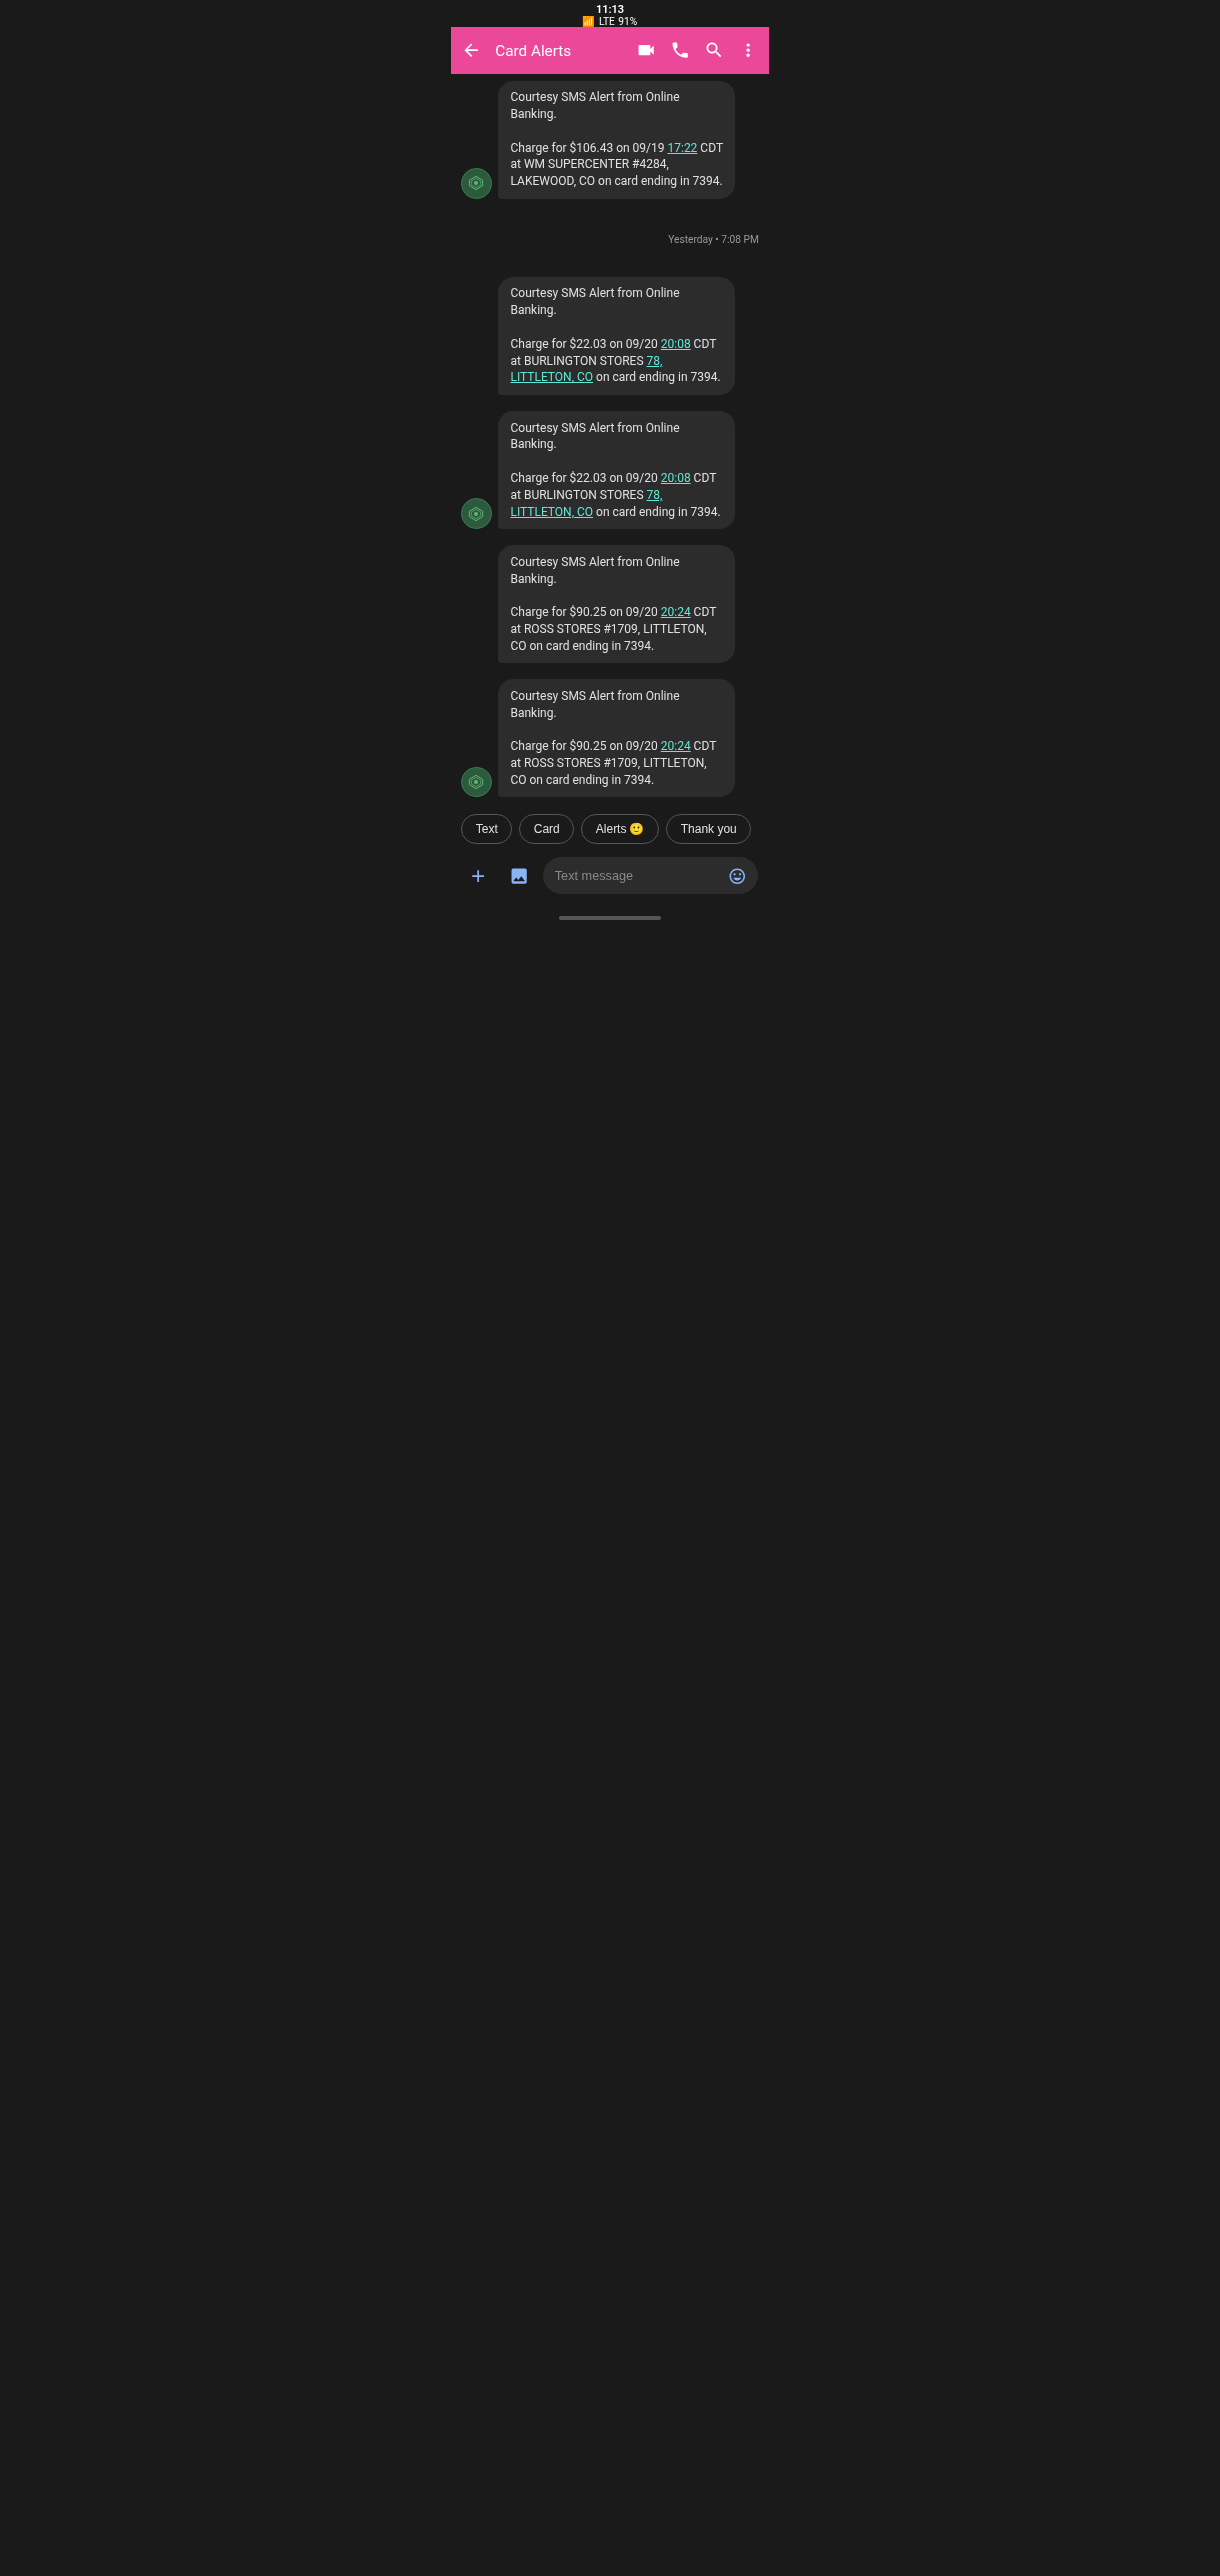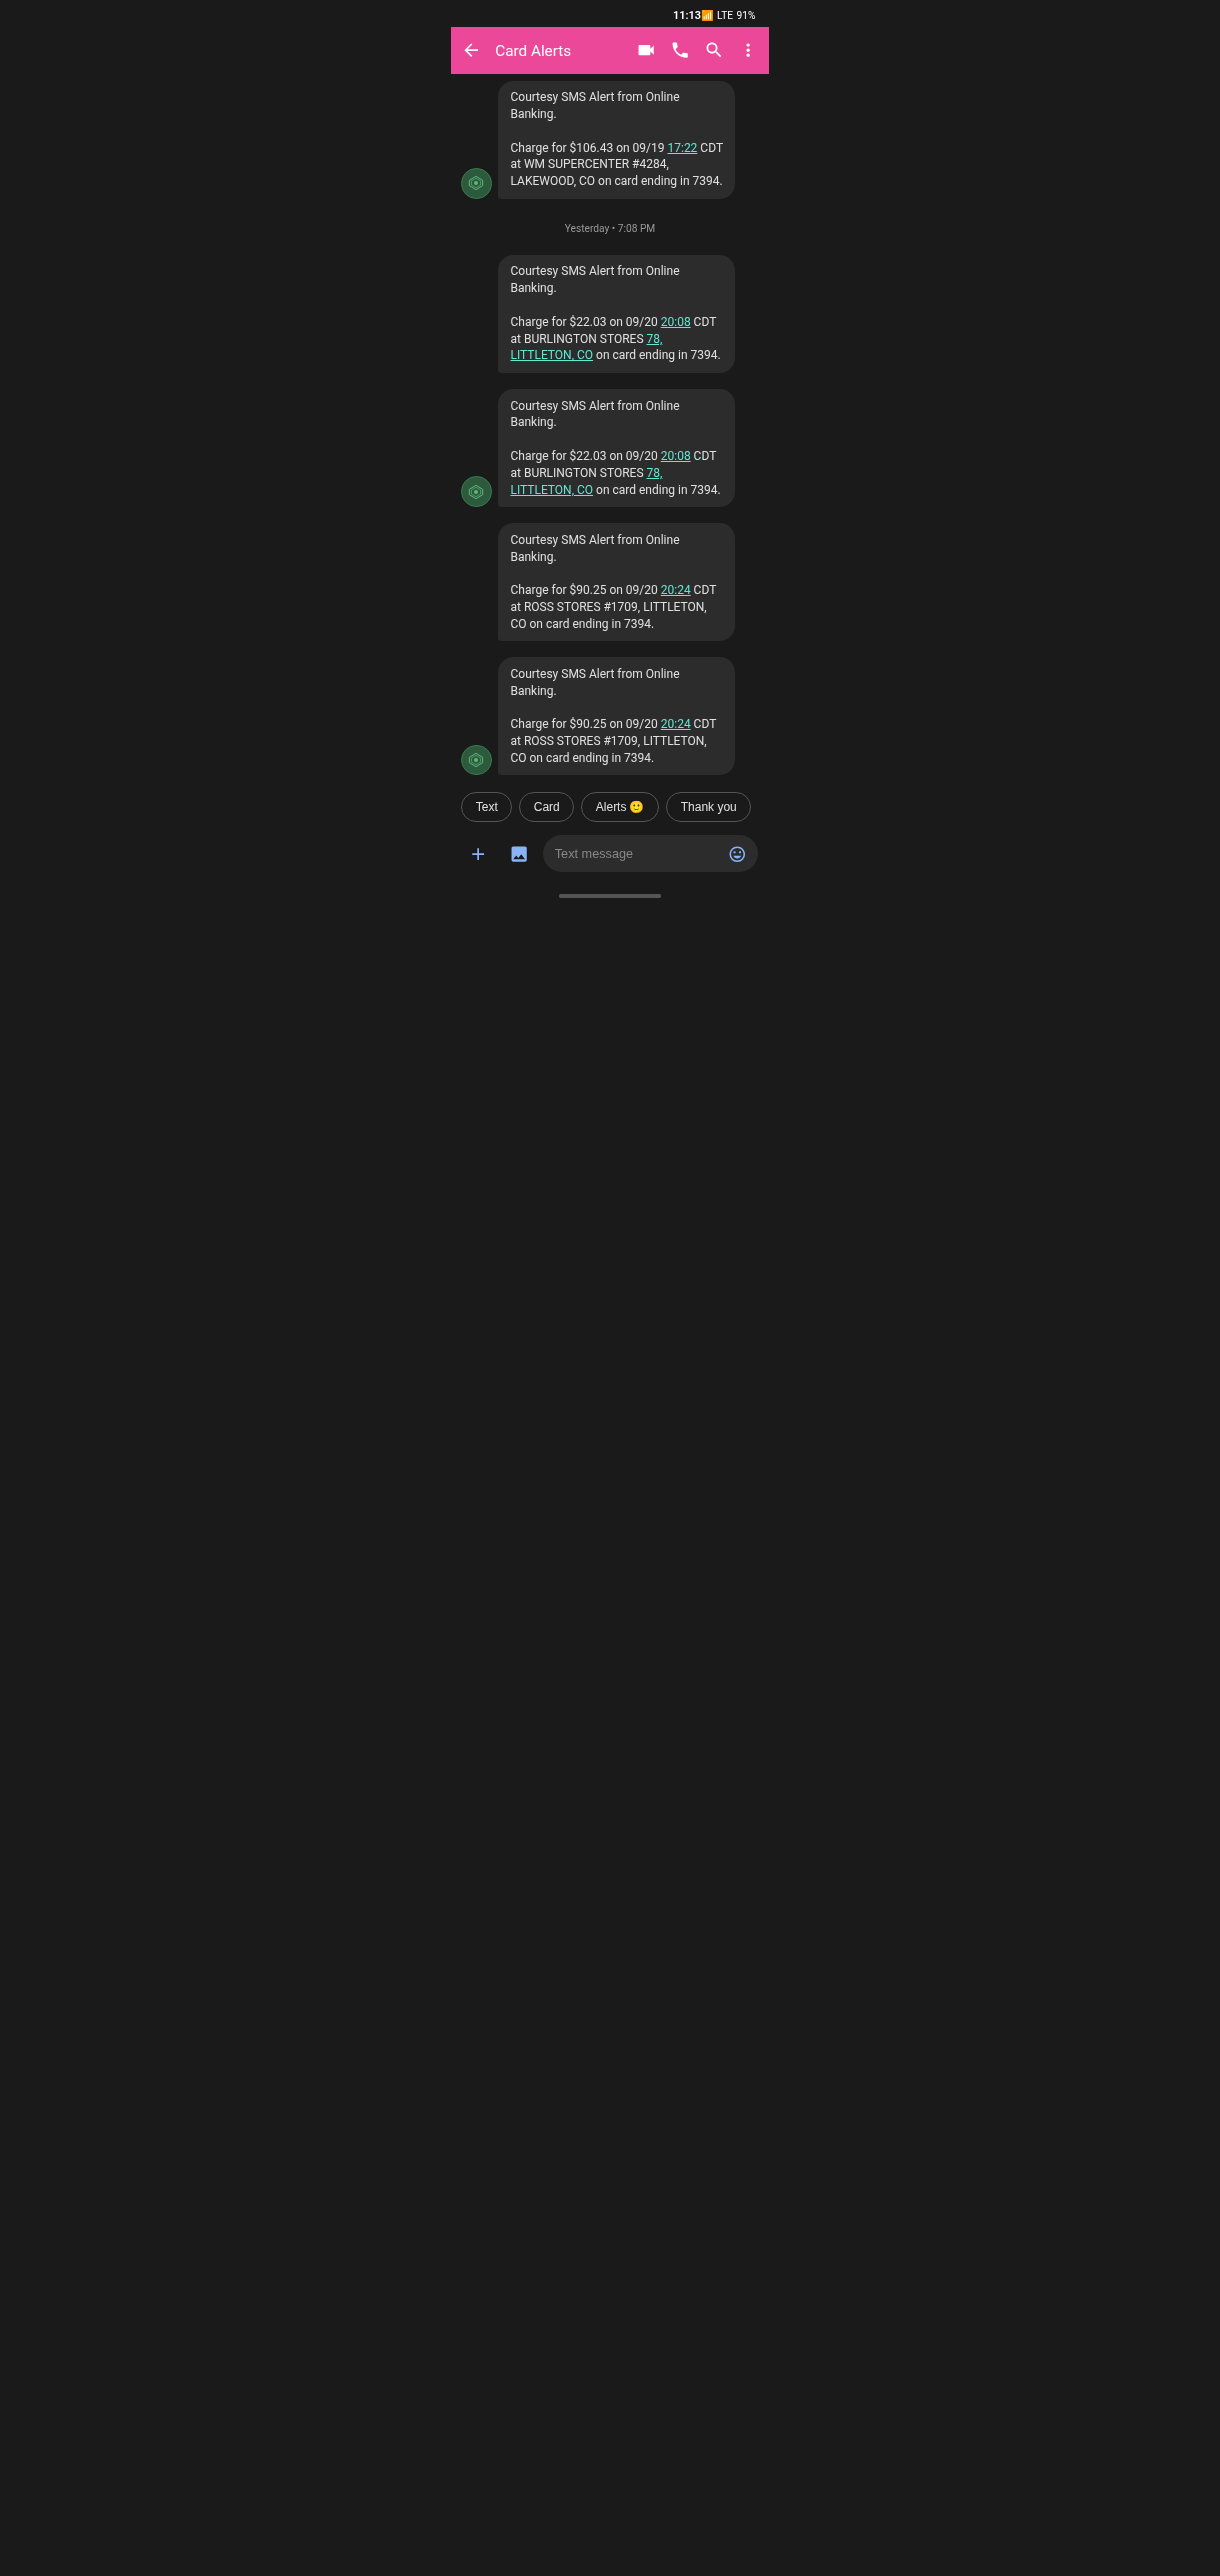--- a/index.html
+++ b/index.html
@@ -14,25 +14,26 @@
       min-height: 644px;
       display: flex;
       flex-direction: column;
       position: relative;
       overflow: hidden;
     }
 
     
     .status-bar {
       display: flex;
-      justify-content: flex-end;
+      justify-content: center;
       align-items: center;
       padding: 6.8px 13.6px 3.4px;
       background: #1a1a1a;
       height: 27px;
+      flex-direction: column;
     }
     .status-time {
       font-size: 11px;
       font-weight: 600;
       color: #fff;
     }
     .status-icons {
       display: flex;
       align-items: center;
       gap: 3.4px;
@@ -79,24 +80,24 @@
       flex: 1;
       overflow-y: auto;
       padding: 6.8px 10.2px;
       display: flex;
       flex-direction: column;
       gap: 13px;
     }
 
     
     .timestamp-divider {
-      text-align: center;
+      text-align: right;
       color: #999;
       font-size: 10.2px;
-      margin: 8px 0;
+      margin: 19px 0;
     }
 
     
     .message-row {
       display: flex;
       align-items: flex-end;
       gap: 6.8px;
       margin-bottom: 3.4px;
     }
 

